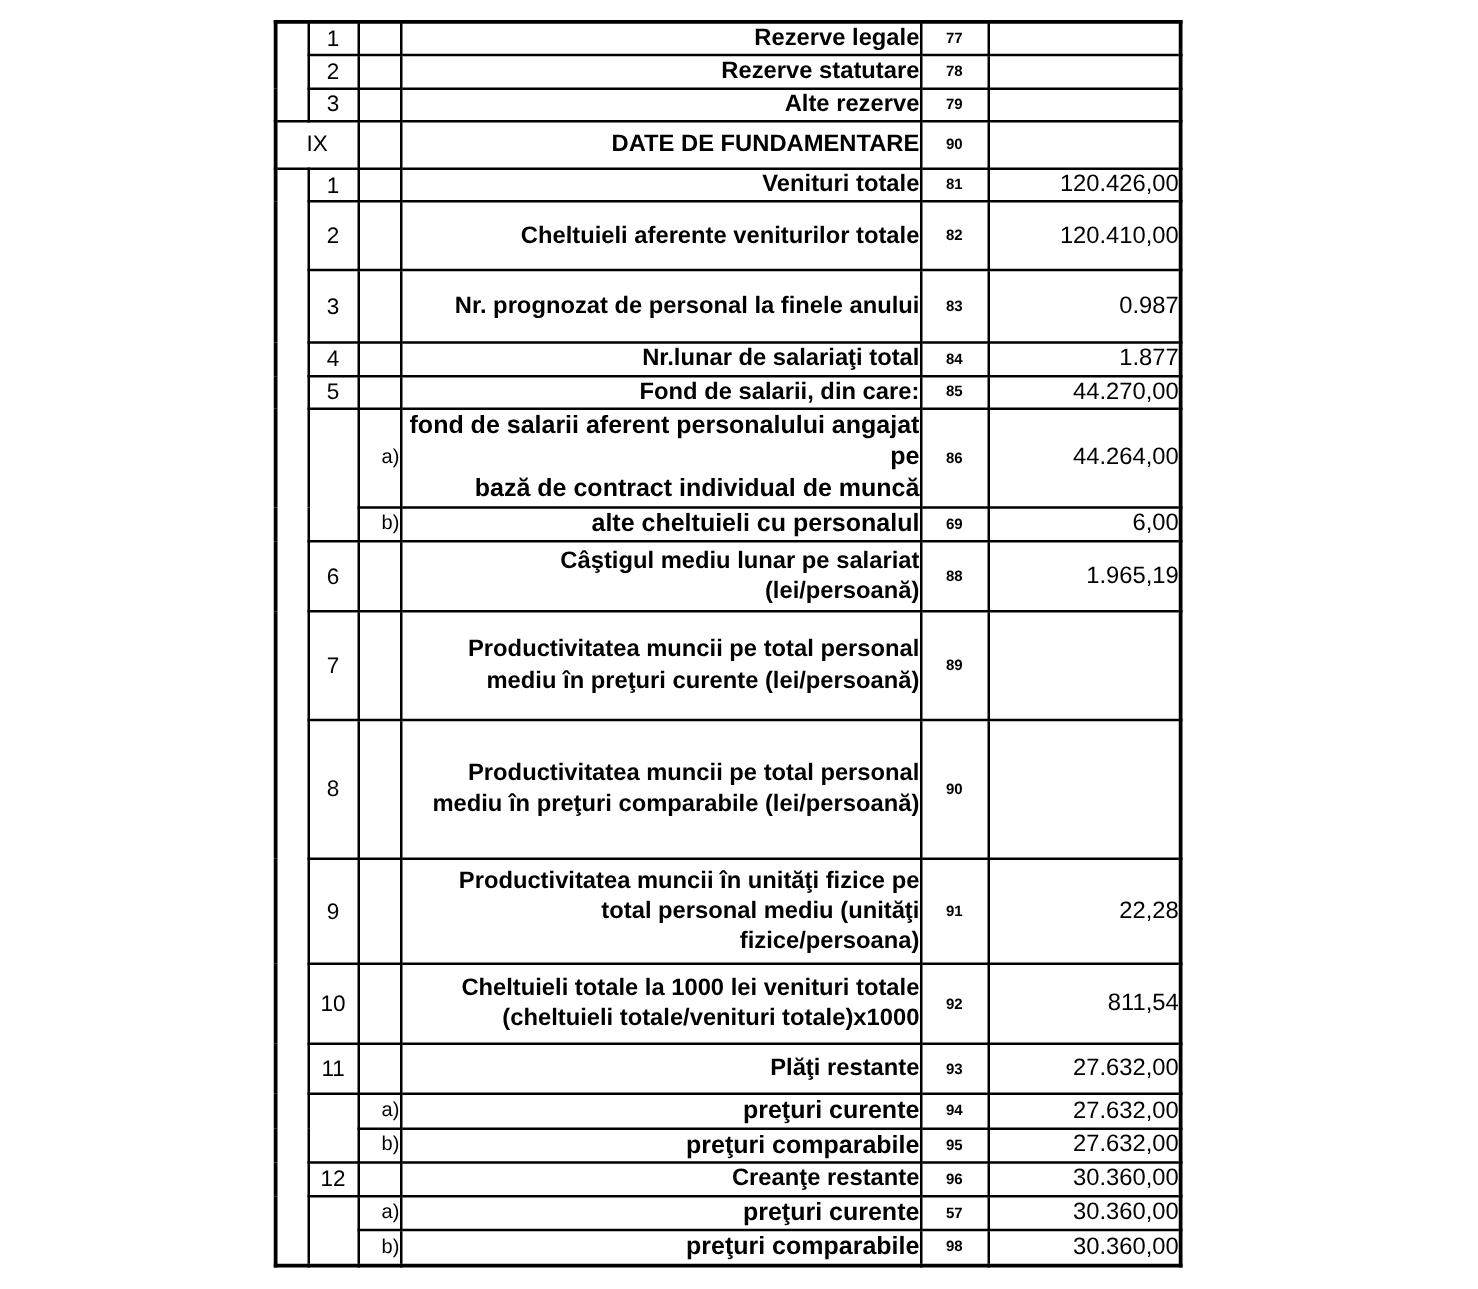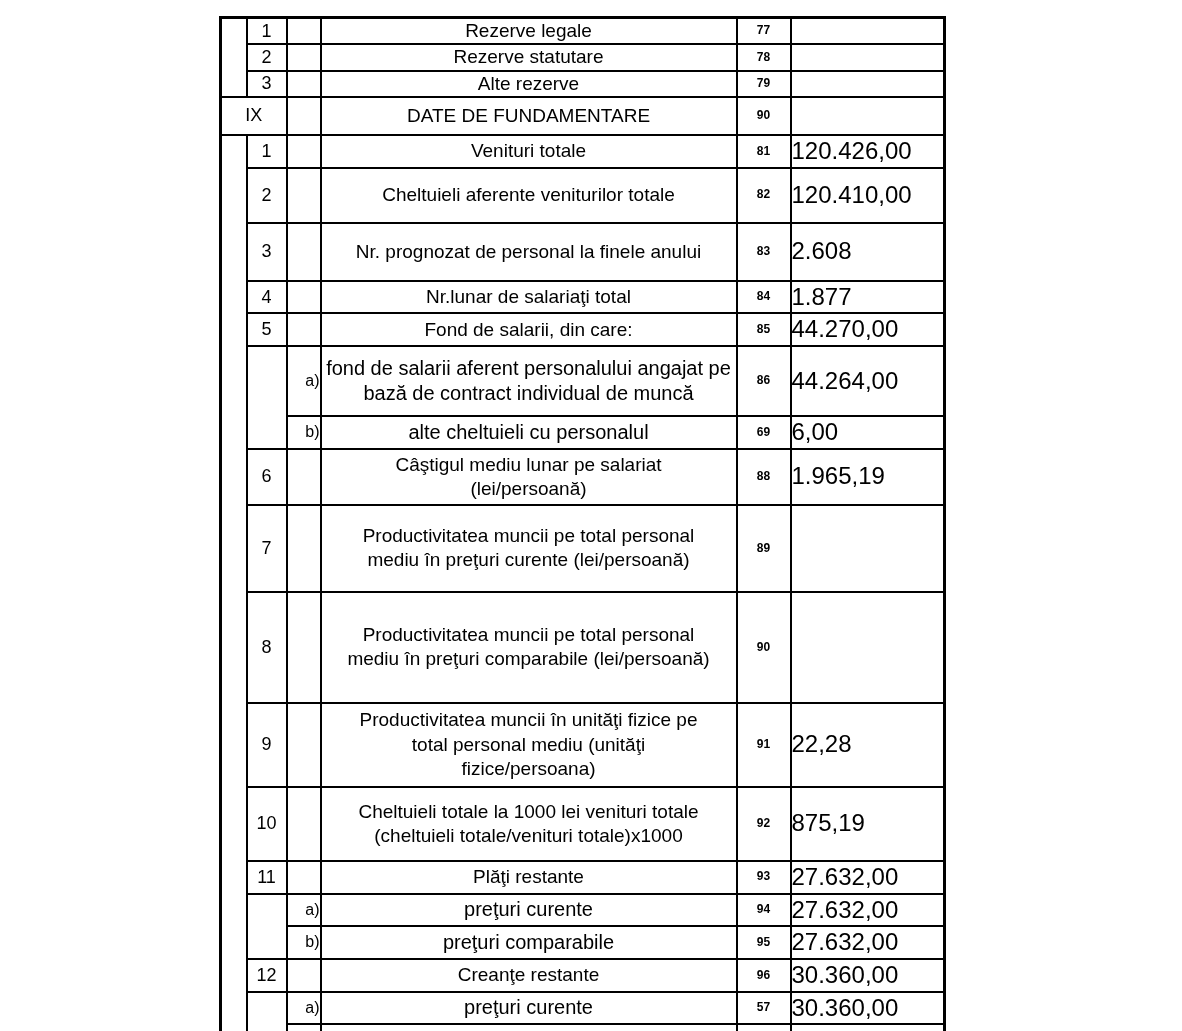--- a/index.html
+++ b/index.html
@@ -33,23 +33,23 @@
     border: 2px solid #000000;
     padding: 0;
     overflow: hidden;
     vertical-align: middle;
     line-height: 1.28;
   }
   
   td.ca { }                                   
   td.cb { text-align: center; font-size: 18px; }   
   td.cc { text-align: right; padding-right: 5px; font-size: 16px; } 
-  td.cd { text-align: center; padding-left: 4px; font-size: 19px; white-space: pre-line; }
+  td.cd { text-align: right; padding-left: 4px; font-size: 19px; white-space: pre-line; font-weight: bold; }
   td.ce { text-align: center; font-size: 12px; font-weight: bold; }   
-  td.cf { padding-right: 5px; font-size: 24px; } 
+  td.cf { text-align: right; padding-right: 5px; font-size: 19px; } 
   td.small { font-size: 20px; line-height: 1.25; }
   td.top { vertical-align: top; padding-top: 2px; }
   td.bot { vertical-align: bottom; padding-bottom: 3px; }
 </style>
 </head>
 <body>
 
 <div class="page">
   <div class="sheet">
     <table class="grid">
@@ -109,21 +109,21 @@
         <td class="cd top">Cheltuieli aferente veniturilor totale</td>
         <td class="ce bot">82</td>
         <td class="cf bot">120.410,00</td>
       </tr>
 
       <tr style="height:58px">
         <td class="cb">3</td>
         <td class="cc"></td>
         <td class="cd top">Nr. prognozat de personal la finele anului</td>
         <td class="ce bot">83</td>
-        <td class="cf bot">2.608</td>
+        <td class="cf bot">0.987</td>
       </tr>
 
       <tr style="height:26px">
         <td class="cb">4</td>
         <td class="cc"></td>
         <td class="cd">Nr.lunar de salariaţi total</td>
         <td class="ce">84</td>
         <td class="cf">1.877</td>
       </tr>
 
@@ -181,30 +181,30 @@
       <tr style="height:84px">
         <td class="cb">9</td>
         <td class="cc"></td>
         <td class="cd top">Productivitatea muncii în unităţi fizice pe
 total personal mediu (unităţi
 fizice/persoana)</td>
         <td class="ce bot">91</td>
         <td class="cf bot">22,28</td>
       </tr>
 
-      <tr style="height:74px">
+      <tr style="height:64px">
         <td class="cb">10</td>
         <td class="cc"></td>
         <td class="cd top">Cheltuieli totale la 1000 lei venituri totale
 (cheltuieli totale/venituri totale)x1000</td>
         <td class="ce bot">92</td>
-        <td class="cf bot">875,19</td>
-      </tr>
-
-      <tr style="height:28px">
+        <td class="cf bot">811,54</td>
+      </tr>
+
+      <tr style="height:40px">
         <td class="cb">11</td>
         <td class="cc"></td>
         <td class="cd">Plăţi restante</td>
         <td class="ce">93</td>
         <td class="cf">27.632,00</td>
       </tr>
 
       <tr style="height:25px">
         <td class="cb" rowspan="2"></td>
         <td class="cc">a)</td>

